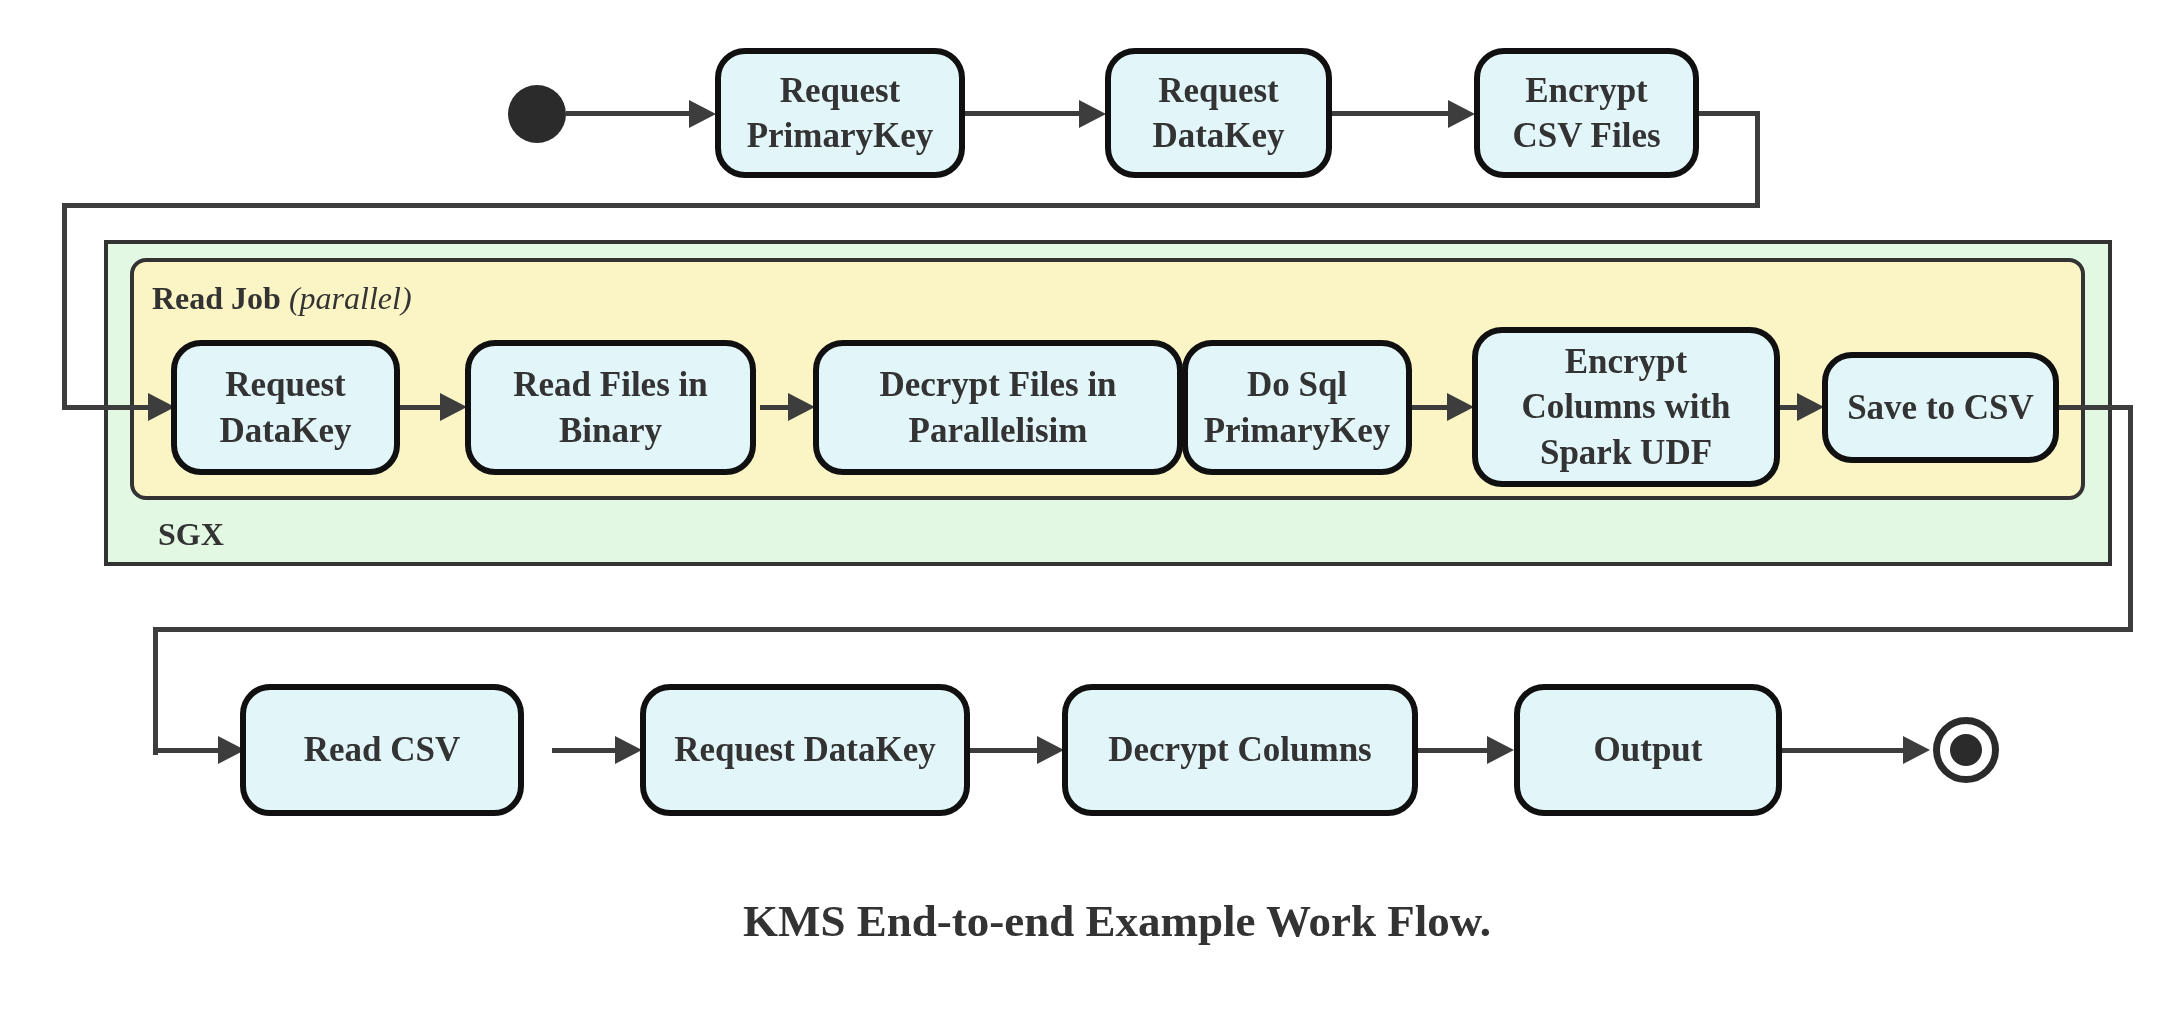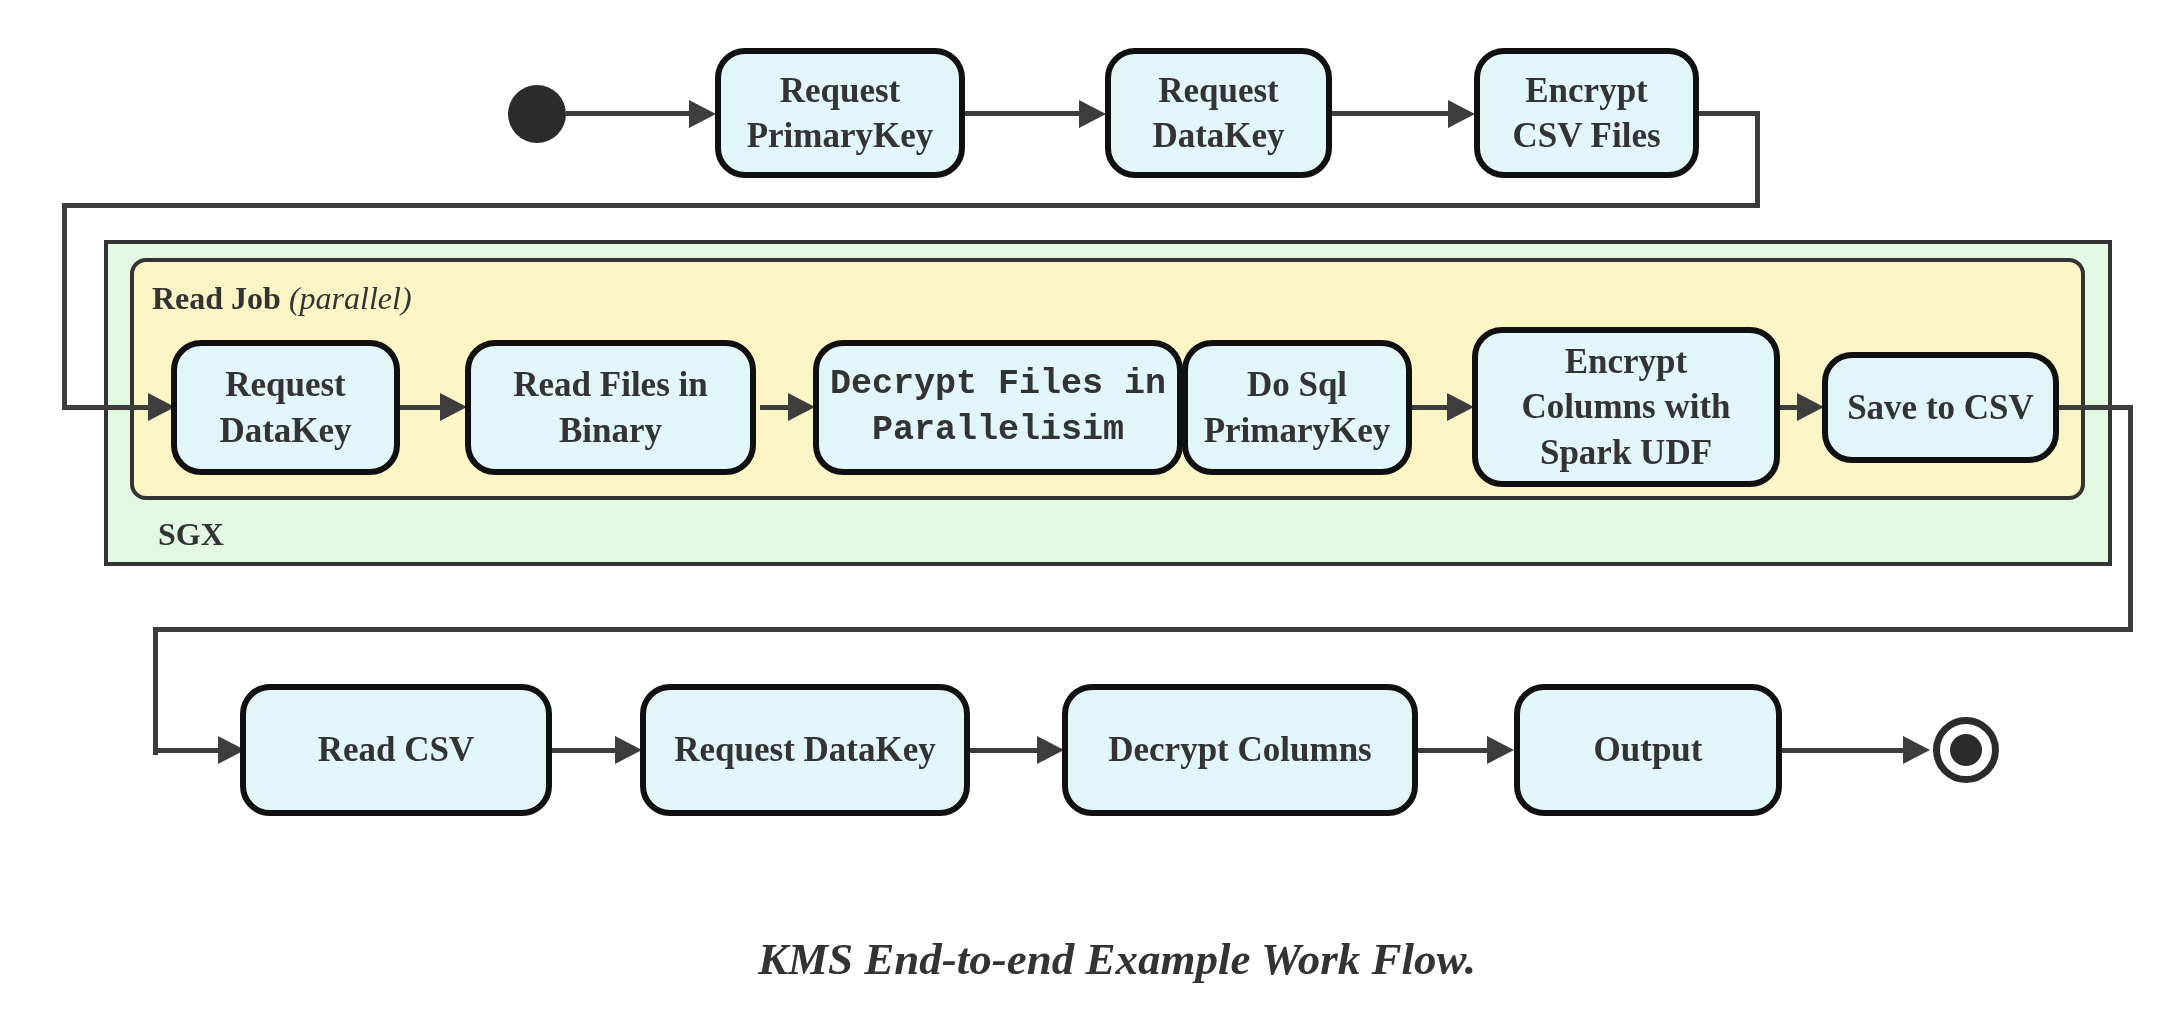--- a/index.html
+++ b/index.html
@@ -52,24 +52,23 @@
   .dot{position:absolute;border-radius:50%;background:var(--terminal);}
   .end-outer{
     position:absolute;border-radius:50%;
     border:7px solid var(--terminal);
     background:var(--bg);
     box-sizing:border-box;
     display:flex;align-items:center;justify-content:center;
   }
   .end-inner{width:32px;height:32px;border-radius:50%;background:var(--terminal);}
   .title{
-    position:absolute;left:617px;top:933px;width:1000px;
+    position:absolute;left:617px;top:895px;width:1000px;
     text-align:center;font-weight:bold;font-size:45px;color:var(--text);
     white-space:nowrap;
-    font-style:italic;
   }
 </style>
 </head>
 <body>
 
 <div class="canvas">
 
   <div class="container green" style="left:104px;top:240px;width:2008px;height:326px;"></div>
   <div class="container yellow" style="left:130px;top:258px;width:1955px;height:242px;"></div>
   <div class="ctr-label" style="left:152px;top:280px;">
@@ -110,21 +109,21 @@
   <div class="ar" style="left:1157px;top:393px;"></div>
   <div class="hline" style="left:1412px;top:405px;width:37px;"></div>
   <div class="ar" style="left:1447px;top:393px;"></div>
   <div class="hline" style="left:1780px;top:405px;width:19px;"></div>
   <div class="ar" style="left:1797px;top:393px;"></div>
 
   <div class="node" style="left:171px;top:340px;width:229px;height:135px;">Request
 DataKey</div>
   <div class="node" style="left:465px;top:340px;width:291px;height:135px;">Read Files in
 Binary</div>
-  <div class="node" style="left:813px;top:340px;width:370px;height:135px;font-family:Liberation Mono, monospace;">Decrypt Files in
+  <div class="node" style="left:813px;top:340px;width:370px;height:135px;">Decrypt Files in
 Parallelisim</div>
   <div class="node" style="left:1182px;top:340px;width:230px;height:135px;">Do Sql
 PrimaryKey</div>
   <div class="node" style="left:1472px;top:327px;width:308px;height:160px;">Encrypt
 Columns with
 Spark UDF</div>
   <div class="node" style="left:1822px;top:352px;width:237px;height:111px;">Save to CSV</div>
 
   <div class="hline" style="left:2059px;top:405px;width:74px;"></div>
   <div class="vline" style="left:2128px;top:405px;height:227px;"></div>
@@ -135,21 +134,21 @@
 
   <div class="hline" style="left:552px;top:748px;width:66px;"></div>
   <div class="ar" style="left:615px;top:736px;"></div>
   <div class="hline" style="left:970px;top:748px;width:70px;"></div>
   <div class="ar" style="left:1037px;top:736px;"></div>
   <div class="hline" style="left:1418px;top:748px;width:72px;"></div>
   <div class="ar" style="left:1487px;top:736px;"></div>
   <div class="hline" style="left:1782px;top:748px;width:123px;"></div>
   <div class="ar" style="left:1903px;top:736px;"></div>
 
-  <div class="node" style="left:240px;top:684px;width:312px;height:132px;">Read CSV</div>
+  <div class="node" style="left:240px;top:684px;width:284px;height:132px;">Read CSV</div>
   <div class="node" style="left:640px;top:684px;width:330px;height:132px;">Request DataKey</div>
   <div class="node" style="left:1062px;top:684px;width:356px;height:132px;">Decrypt Columns</div>
   <div class="node" style="left:1514px;top:684px;width:268px;height:132px;">Output</div>
 
   <div class="end-outer" style="left:1933px;top:717px;width:66px;height:66px;">
     <div class="end-inner"></div>
   </div>
 
   <div class="title">KMS End-to-end Example Work Flow.</div>
 

